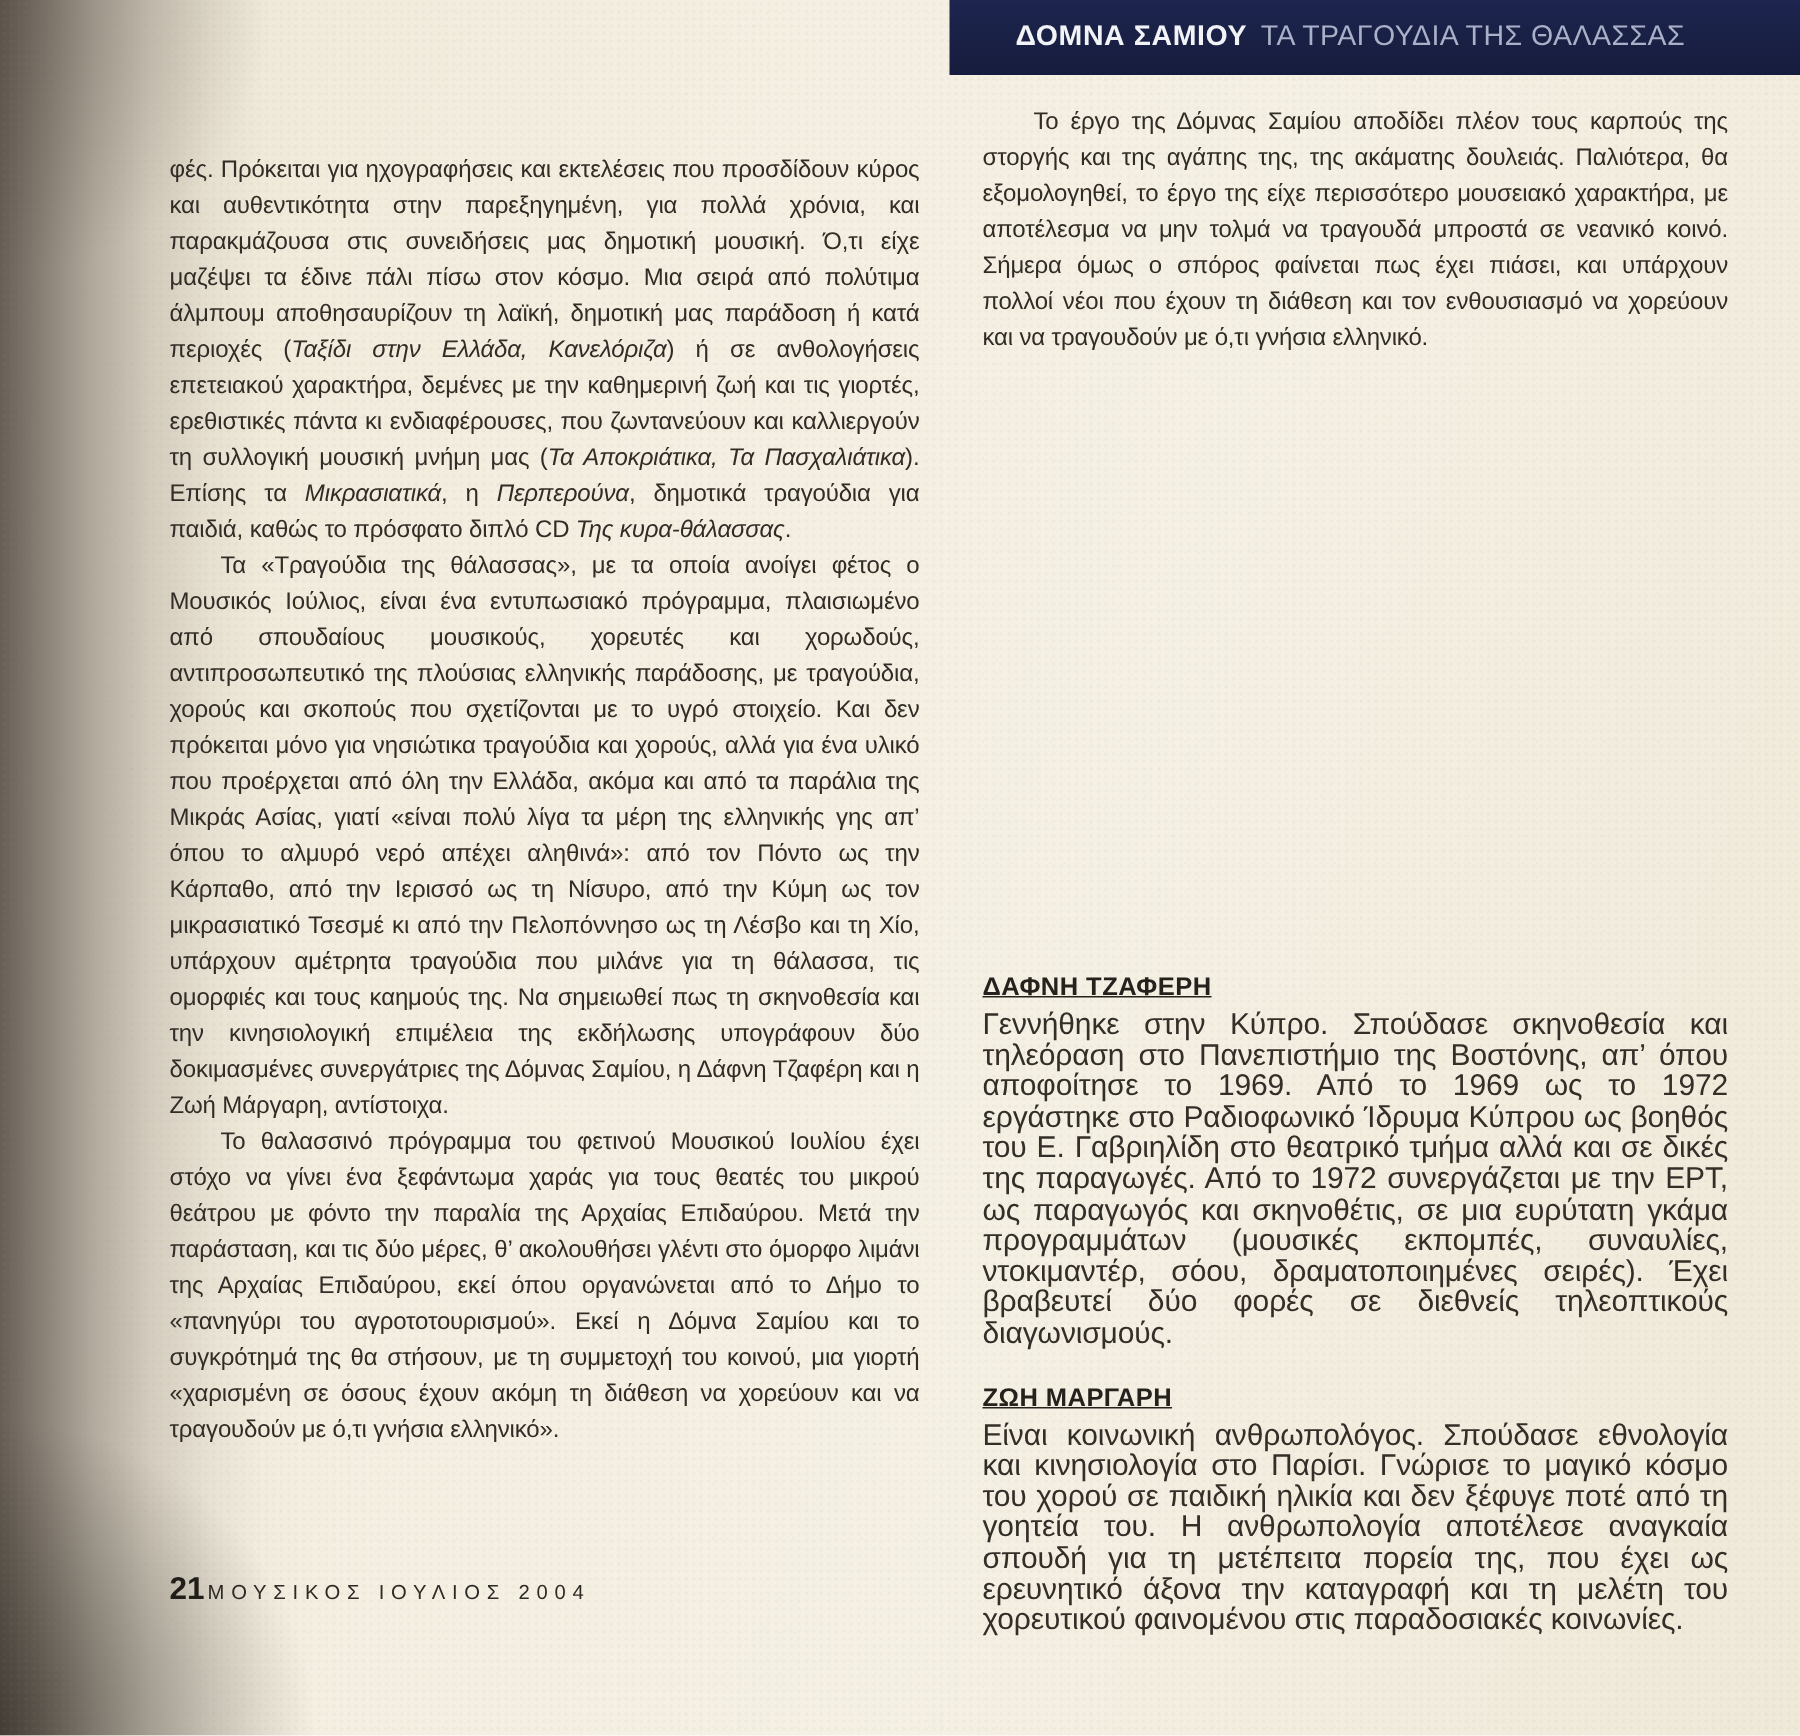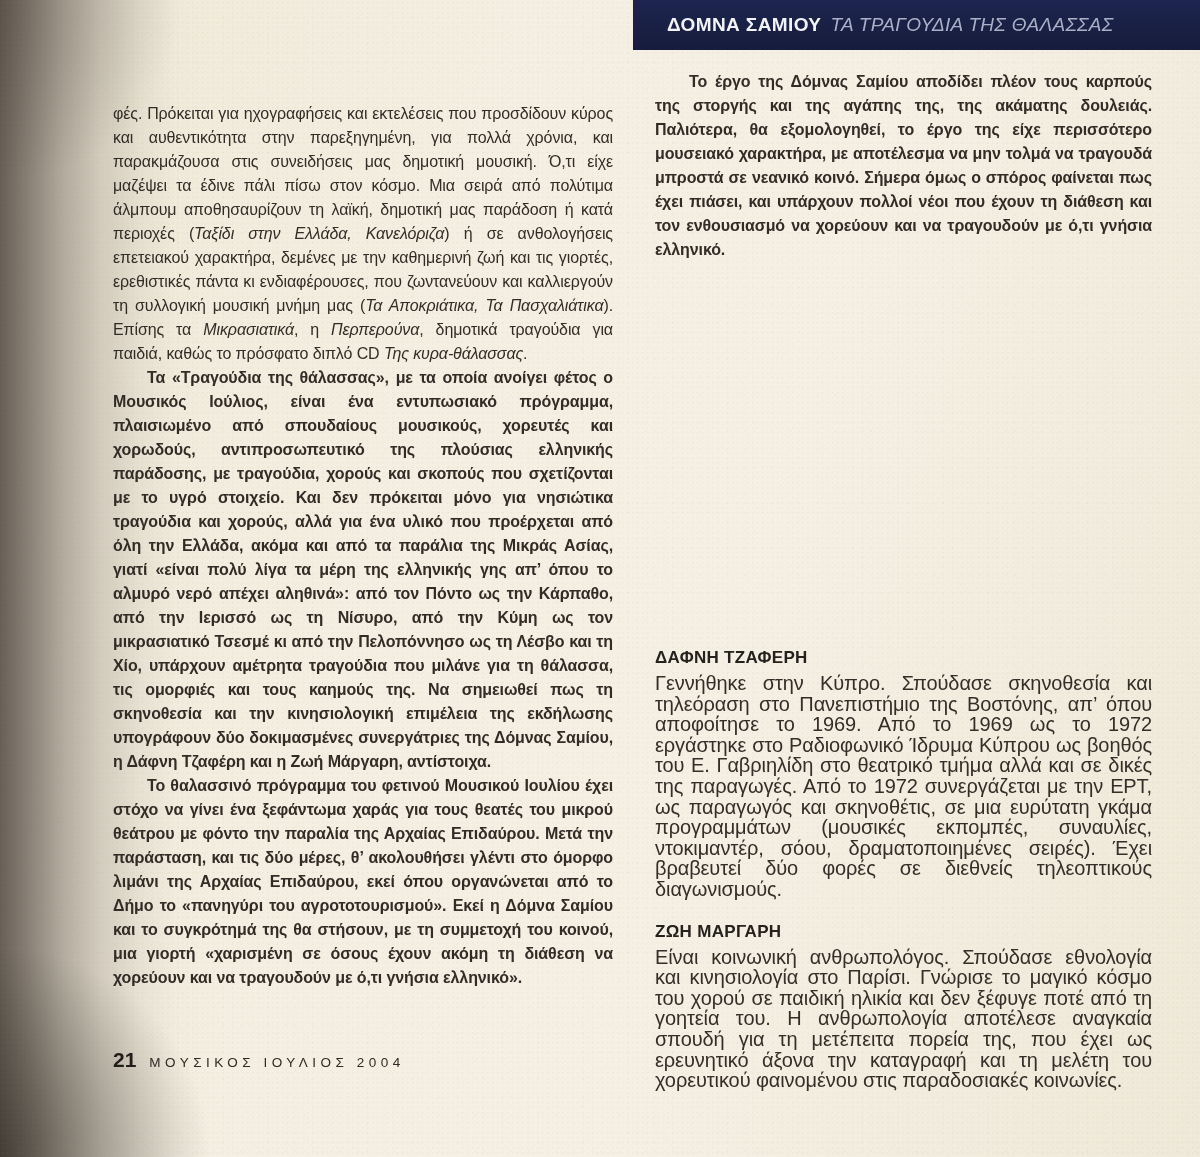--- a/index.html
+++ b/index.html
@@ -30,50 +30,50 @@
         rgba(138,129,118,0.62) 62px,
         rgba(168,159,146,0.42) 100px,
         rgba(196,188,173,0.24) 140px,
         rgba(225,218,202,0.10) 175px,
         rgba(243,238,225,0) 210px);
   }
   .header-bar{
     position:absolute;left:633px;top:0;width:567px;height:50px;
     background:linear-gradient(180deg,#1d2550 0%,#192044 55%,#161c3d 100%);
     display:flex;align-items:center;
-    padding-left:34px;box-sizing:border-box;
+    padding-left:44px;box-sizing:border-box;
     white-space:nowrap;
   }
   .header-bar .artist{font-weight:700;font-size:19px;letter-spacing:0.4px;color:#f2f3f7;}
-  .header-bar .title{font-weight:400;font-size:19px;letter-spacing:0.3px;color:#a9b0c7;margin-left:9px;font-style:italic;}
+  .header-bar .title{font-weight:400;font-size:19px;letter-spacing:0.3px;color:#a9b0c7;margin-left:9px;}
   .col{position:absolute;top:70px;text-align:justify;}
   .col-left{left:113px;width:500px;margin-top:32px;}
   .col-right{left:655px;width:497px;}
   .body-par{
     margin:0;font-size:16px;line-height:24px;letter-spacing:-0.1px;
     text-align:justify;color:#322c27;
   }
-  .body-par.indent{text-indent:34px;font-weight:bold;}
+  .body-par.indent{text-indent:34px;}
   .it{font-style:italic;}
   .signature{
     margin:16px 0 0 0;text-align:right;padding-right:24px;
     font-size:17px;letter-spacing:0.4px;color:#2e2925;
   }
   .bios{position:absolute;left:655px;top:648px;width:497px;}
   .bios h3{
-    margin:0 0 5px 0;font-size:17px;font-weight:700;letter-spacing:0.3px;color:#25211d;
+    margin:0 0 5px 0;font-size:17px;font-weight:700;letter-spacing:0.3px;color:#25211d;text-decoration:underline;
   }
   .bios p{
     margin:0;font-size:20px;line-height:20.6px;letter-spacing:-0.1px;
     text-align:justify;color:#342e29;
   }
   .bios .bio-2{margin-top:22px;display:block;}
   .footer{
     position:absolute;left:113px;top:1048px;
-    display:flex;align-items:baseline;gap:13px;
+    display:flex;align-items:baseline;gap:2px;
   }
   .footer .pagenum{font-weight:700;font-size:21px;color:#211d19;}
   .footer .pub{font-size:13.5px;letter-spacing:4.5px;color:#2e2a25;}
 </style>
 </head>
 <body>
 
 <div class="page">
 
   <div class="gutter"></div>

